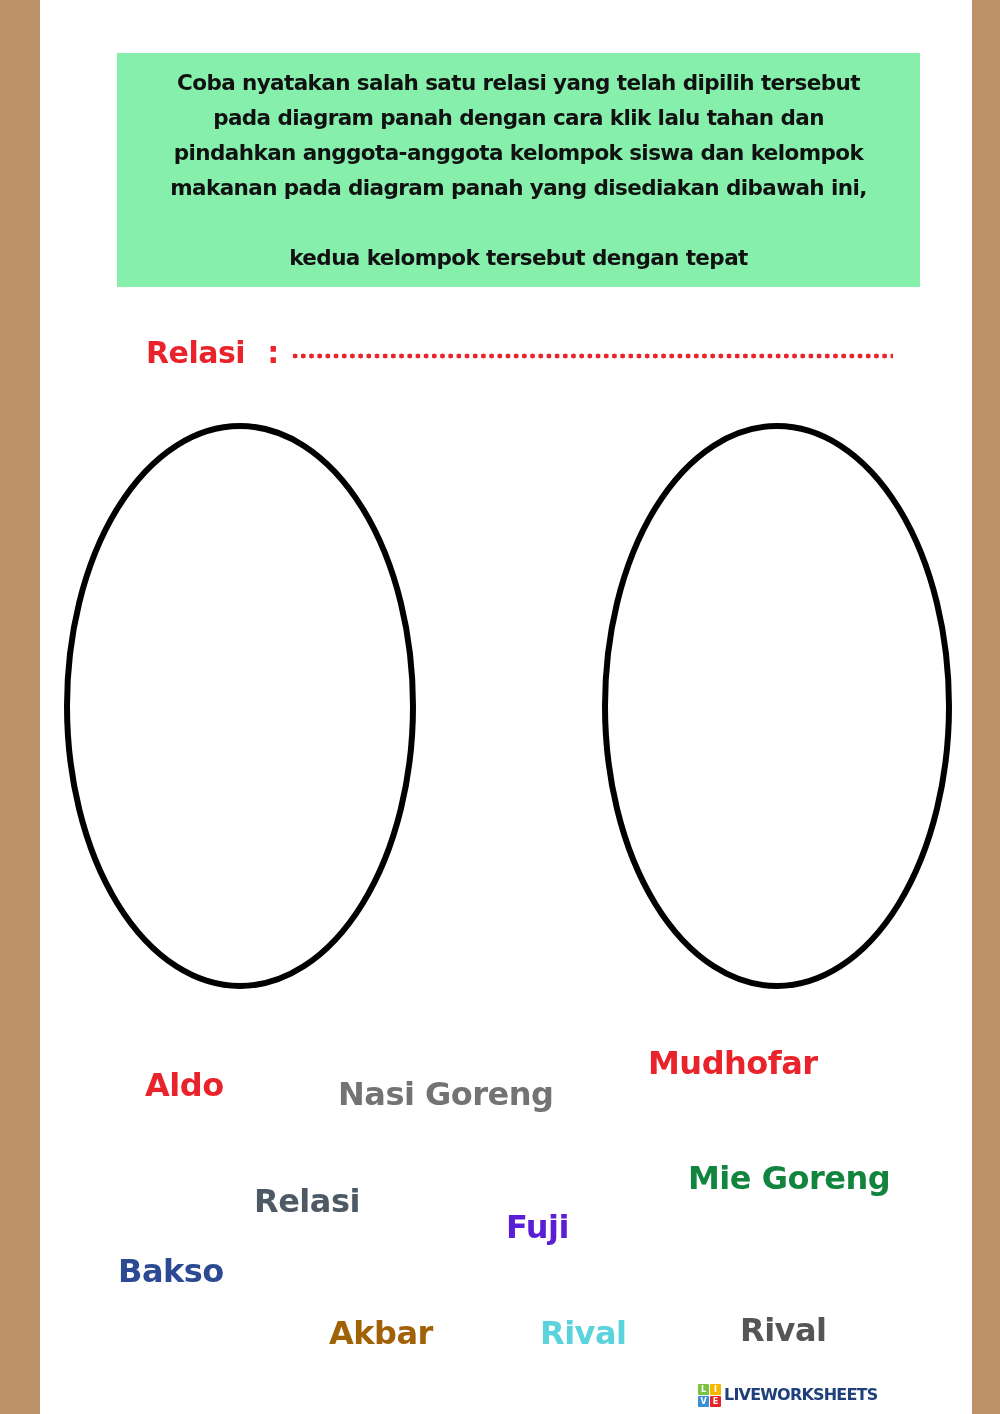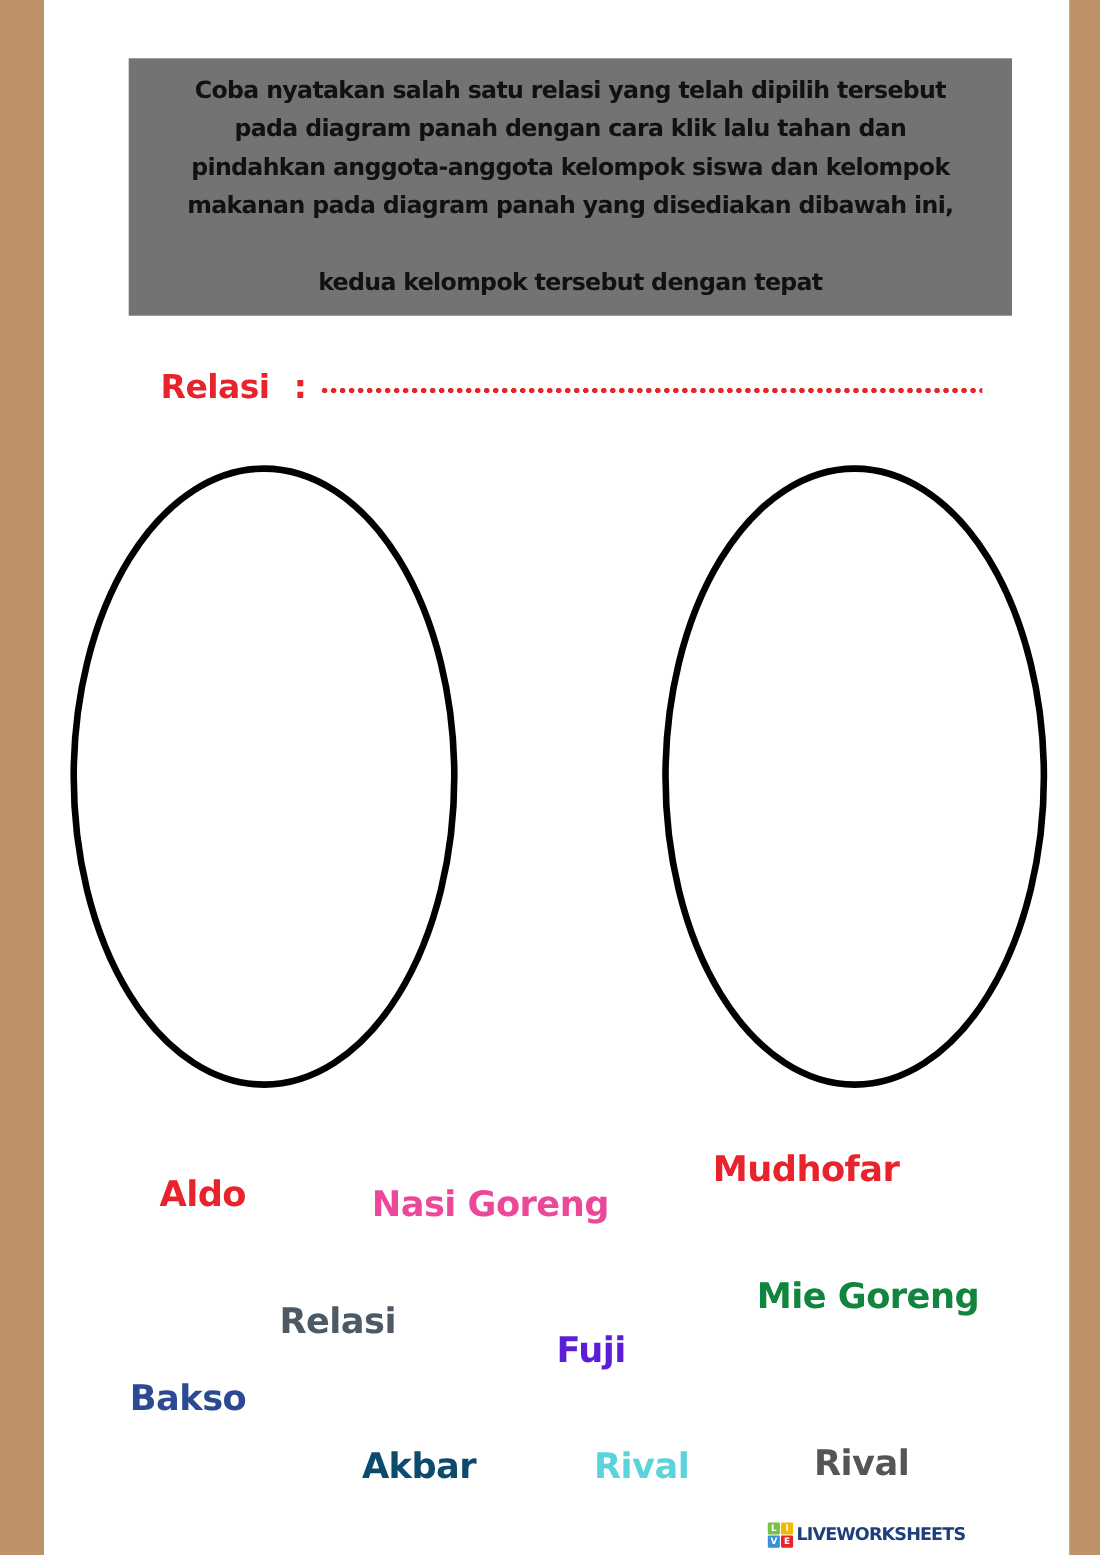--- a/index.html
+++ b/index.html
@@ -8,21 +8,21 @@
       background: #ffffff;
       font-family: "Liberation Sans", "DejaVu Sans", sans-serif;
     }
     .border-left, .border-right {
       position: absolute; top: 0; bottom: 0; background: #bd9268;
     }
     .border-left { left: 0; width: 40px; }
     .border-right { left: 972px; width: 28px; }
     .instruction-box {
       position: absolute; left: 117px; top: 53px; width: 803px; height: 234px;
-      background: #737373; box-sizing: border-box;
+      background: #86efac; box-sizing: border-box;
       display: flex; align-items: center; justify-content: center;
       padding: 10px 14px;
     }
     .instruction-text {
       margin: 0; text-align: center; color: #111111;
       font-family: "DejaVu Sans", sans-serif; font-weight: bold;
       font-size: 21.5px; line-height: 35px; letter-spacing: -0.6px;
     }
     .relasi-row {
       position: absolute; left: 146px; top: 333px; color: #e8232b;
@@ -83,28 +83,28 @@
   <span class="relasi-dots"></span>
 </div>
 
 <svg class="ellipse-layer" width="1000" height="1414">
   <ellipse id="left-ellipse" cx="240" cy="706" rx="173" ry="280" fill="none" stroke="#000000" stroke-width="6"></ellipse>
   <ellipse id="right-ellipse" cx="777" cy="706" rx="172" ry="280" fill="none" stroke="#000000" stroke-width="6"></ellipse>
 </svg>
 
 <div id="items-layer">
   <div class="drag-item" style="left: 145px; top: 1065px; color: rgb(232, 35, 43);">Aldo</div>
-  <div class="drag-item" style="left: 338px; top: 1074px; color: #ec4899;">Nasi Goreng</div>
+  <div class="drag-item" style="left: 338px; top: 1074px; color: #737373;">Nasi Goreng</div>
   <div class="drag-item" style="left: 648px; top: 1043px; color: rgb(232, 35, 43);">Mudhofar</div>
   <div class="drag-item" style="left: 688px; top: 1158px; color: rgb(17, 132, 61);">Mie Goreng</div>
   <div class="drag-item" style="left: 254px; top: 1181px; color: rgb(77, 90, 102);">Relasi</div>
   <div class="drag-item" style="left: 506px; top: 1207px; color: rgb(91, 30, 214);">Fuji</div>
   <div class="drag-item" style="left: 118px; top: 1251px; color: rgb(44, 74, 147);">Bakso</div>
   <div class="drag-item" style="left: 740px; top: 1274px; color: rgb(85, 85, 85); margin-top: 36px;">Rival</div>
-  <div class="drag-item" style="left: 329px; top: 1313px; color: #0c4a6e;">Akbar</div>
+  <div class="drag-item" style="left: 329px; top: 1313px; color: #a16207;">Akbar</div>
   <div class="drag-item" style="left: 540px; top: 1313px; color: rgb(90, 211, 221);">Rival</div>
 </div>
 
 <div class="logo">
   <div class="logo-tiles">
     <span class="logo-tile" style="background: rgb(122, 193, 66);">L</span>
     <span class="logo-tile" style="background: rgb(245, 184, 0);">I</span>
     <span class="logo-tile" style="background: rgb(58, 143, 214);">V</span>
     <span class="logo-tile" style="background: rgb(232, 35, 43);">E</span>
   </div>

